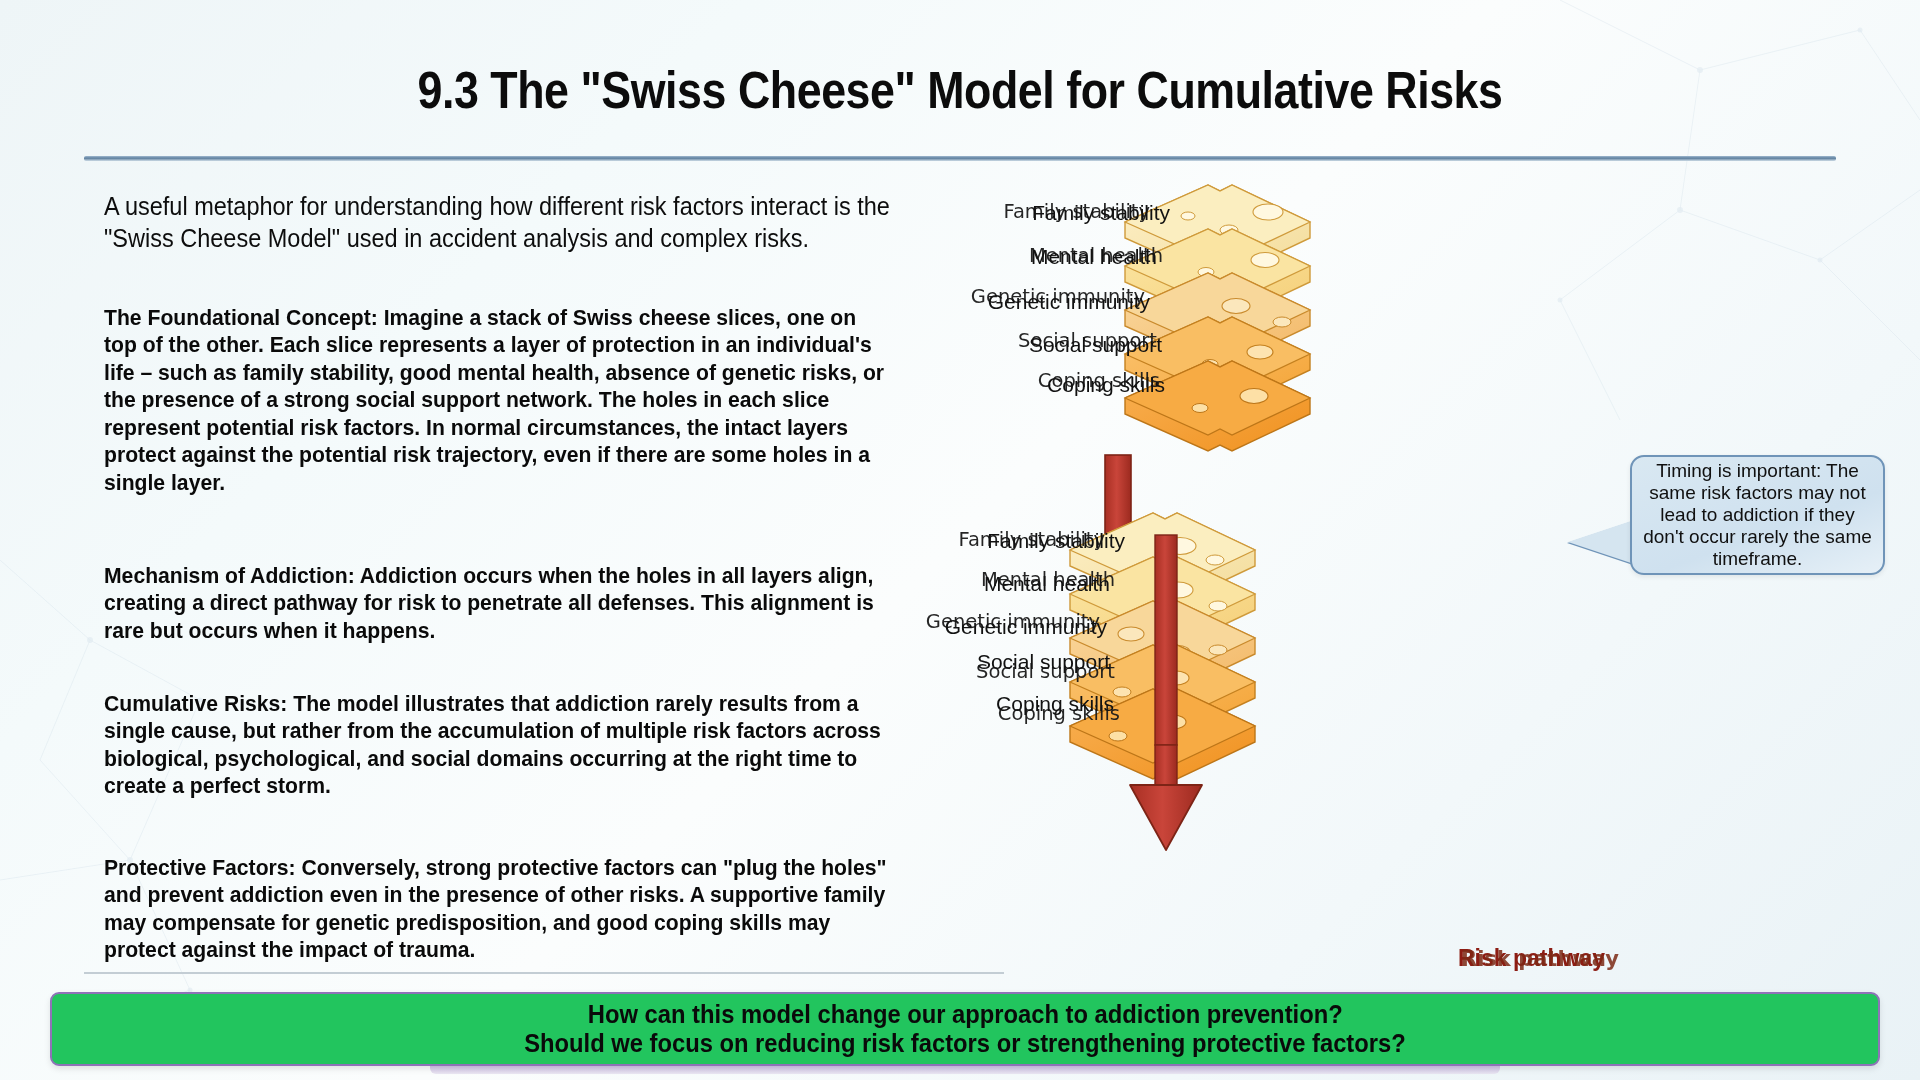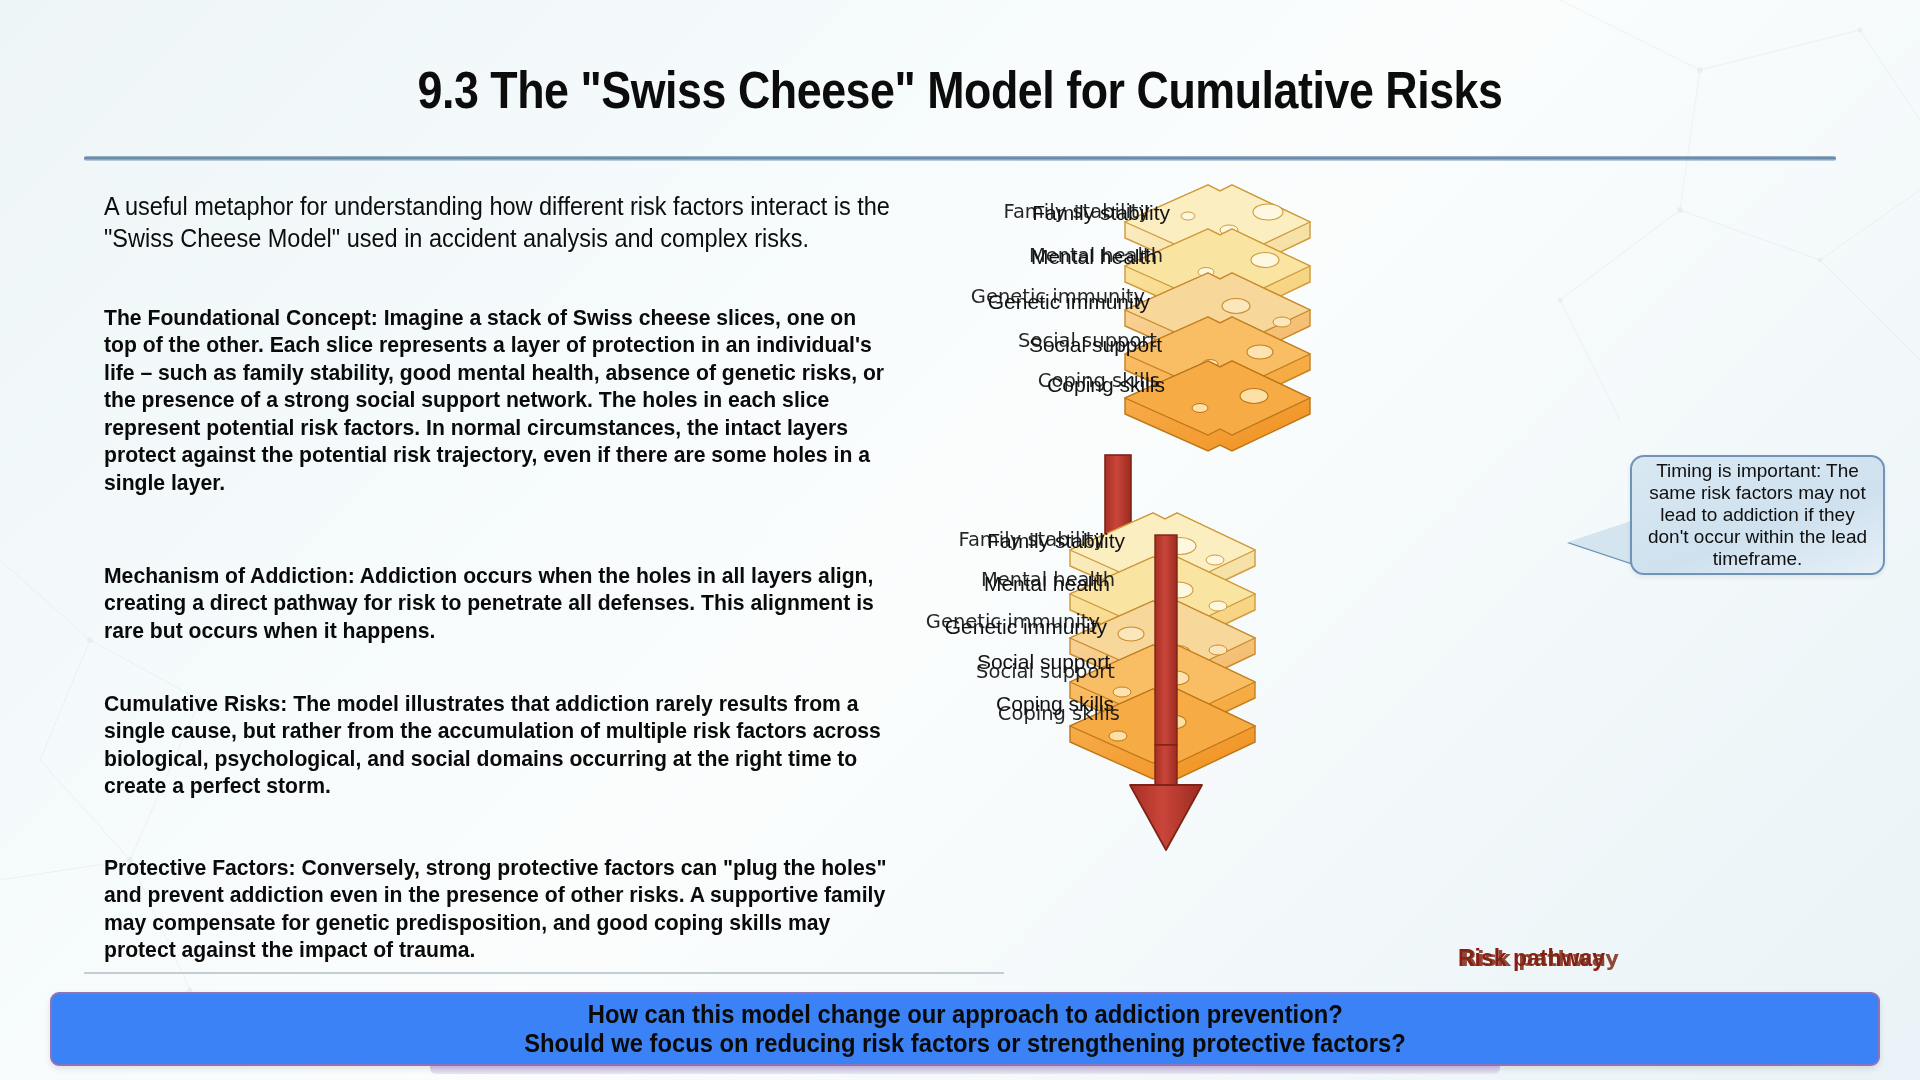--- a/index.html
+++ b/index.html
@@ -91,21 +91,21 @@
     background: #c3cdd4;
   }
 
   
   .question-banner {
     position: absolute;
     left: 50px;
     top: 992px;
     width: 1830px;
     height: 74px;
-    background: #3b82f6;
+    background: #22c55e;
     border: 2px solid #8f72b8;
     border-radius: 9px;
     display: flex;
     flex-direction: column;
     align-items: center;
     justify-content: center;
     box-shadow: 0 3px 6px rgba(0,0,0,0.10);
   }
   .question-banner .q {
     font-size: 25px;
@@ -380,21 +380,21 @@
 
   <div class="label ghost" style="left:-185px; top:500px; width:290px;">Social support</div>
   <div class="label" style="left:-190px; top:490px; width:290px;">Social support</div>
 
   <div class="label ghost" style="left:-180px; top:542px; width:290px;">Coping skills</div>
   <div class="label" style="left:-186px; top:532px; width:290px;">Coping skills</div>
 </div>
 
 <div class="bubble-tail"></div>
 <div class="bubble">
-  <p>Timing is important: The same risk factors may not lead to addiction if they don't occur within the lead timeframe.</p>
+  <p>Timing is important: The same risk factors may not lead to addiction if they don't occur rarely the same timeframe.</p>
 </div>
 
 <div class="risk-pathway-label">
   <span>Risk pathway</span>
   <span class="ghost2">Risk pathway</span>
 </div>
 
 <div class="question-banner">
   <div class="q">How can this model change our approach to addiction prevention?</div>
   <div class="q">Should we focus on reducing risk factors or strengthening protective factors?</div>

